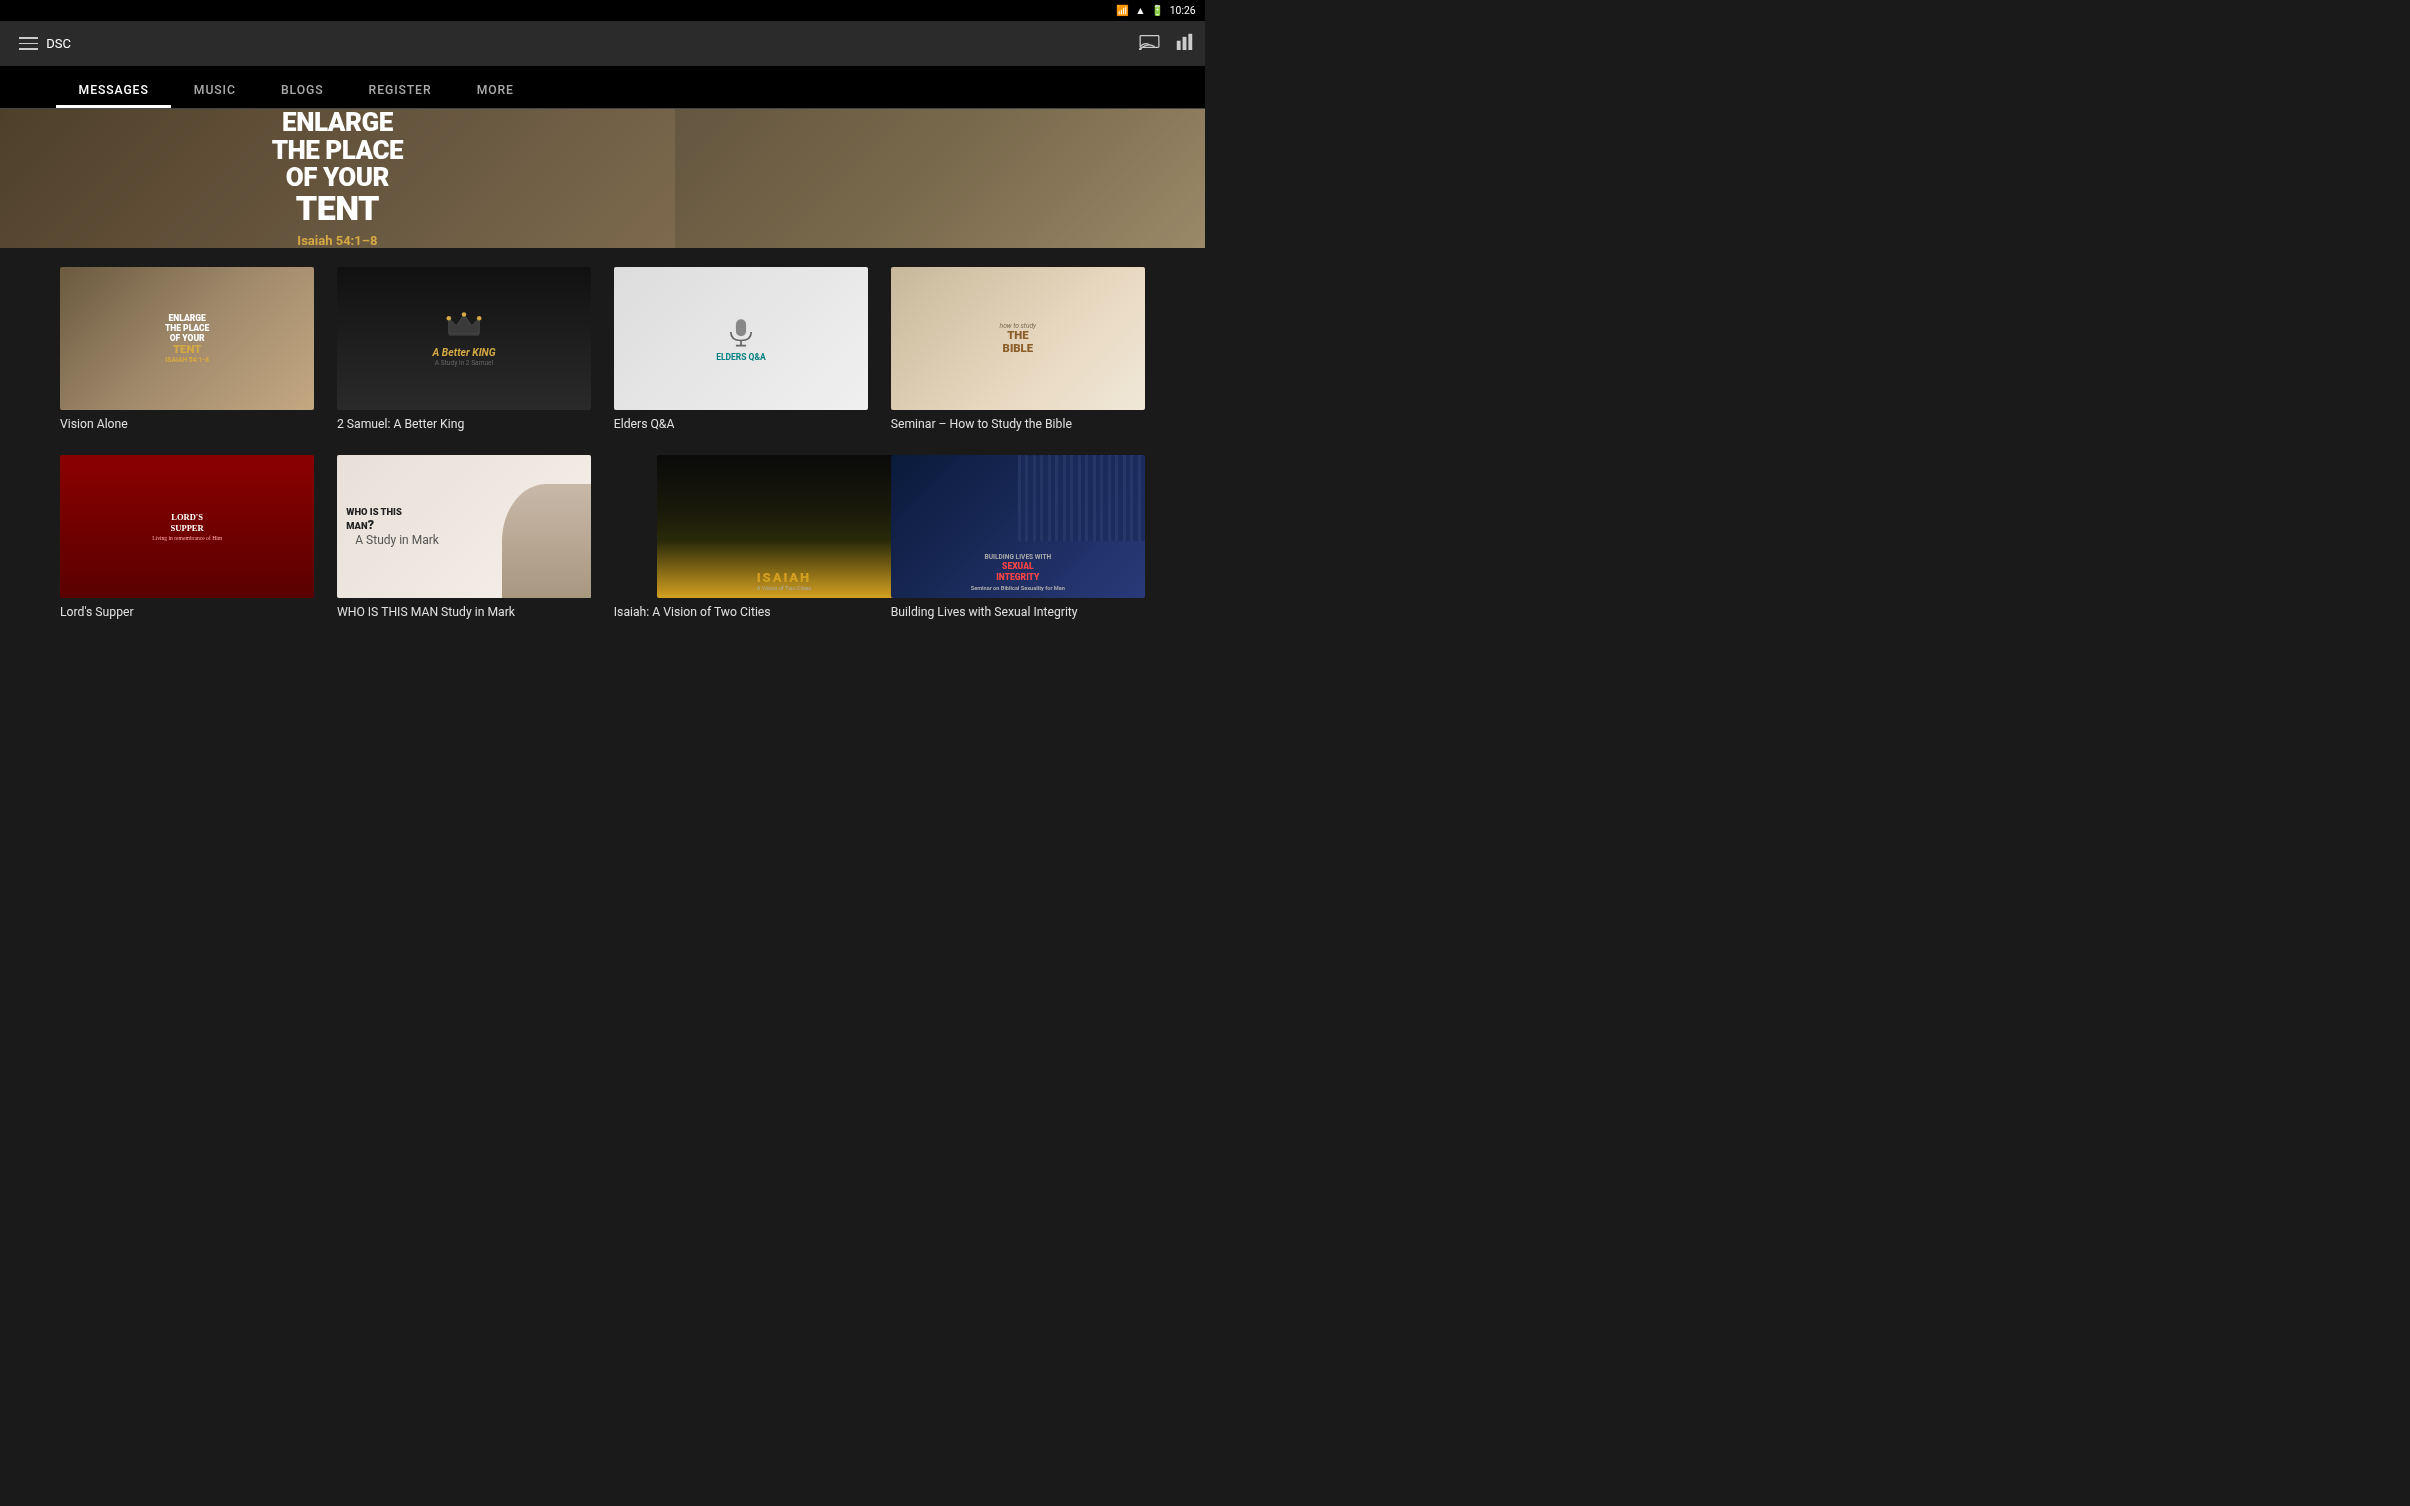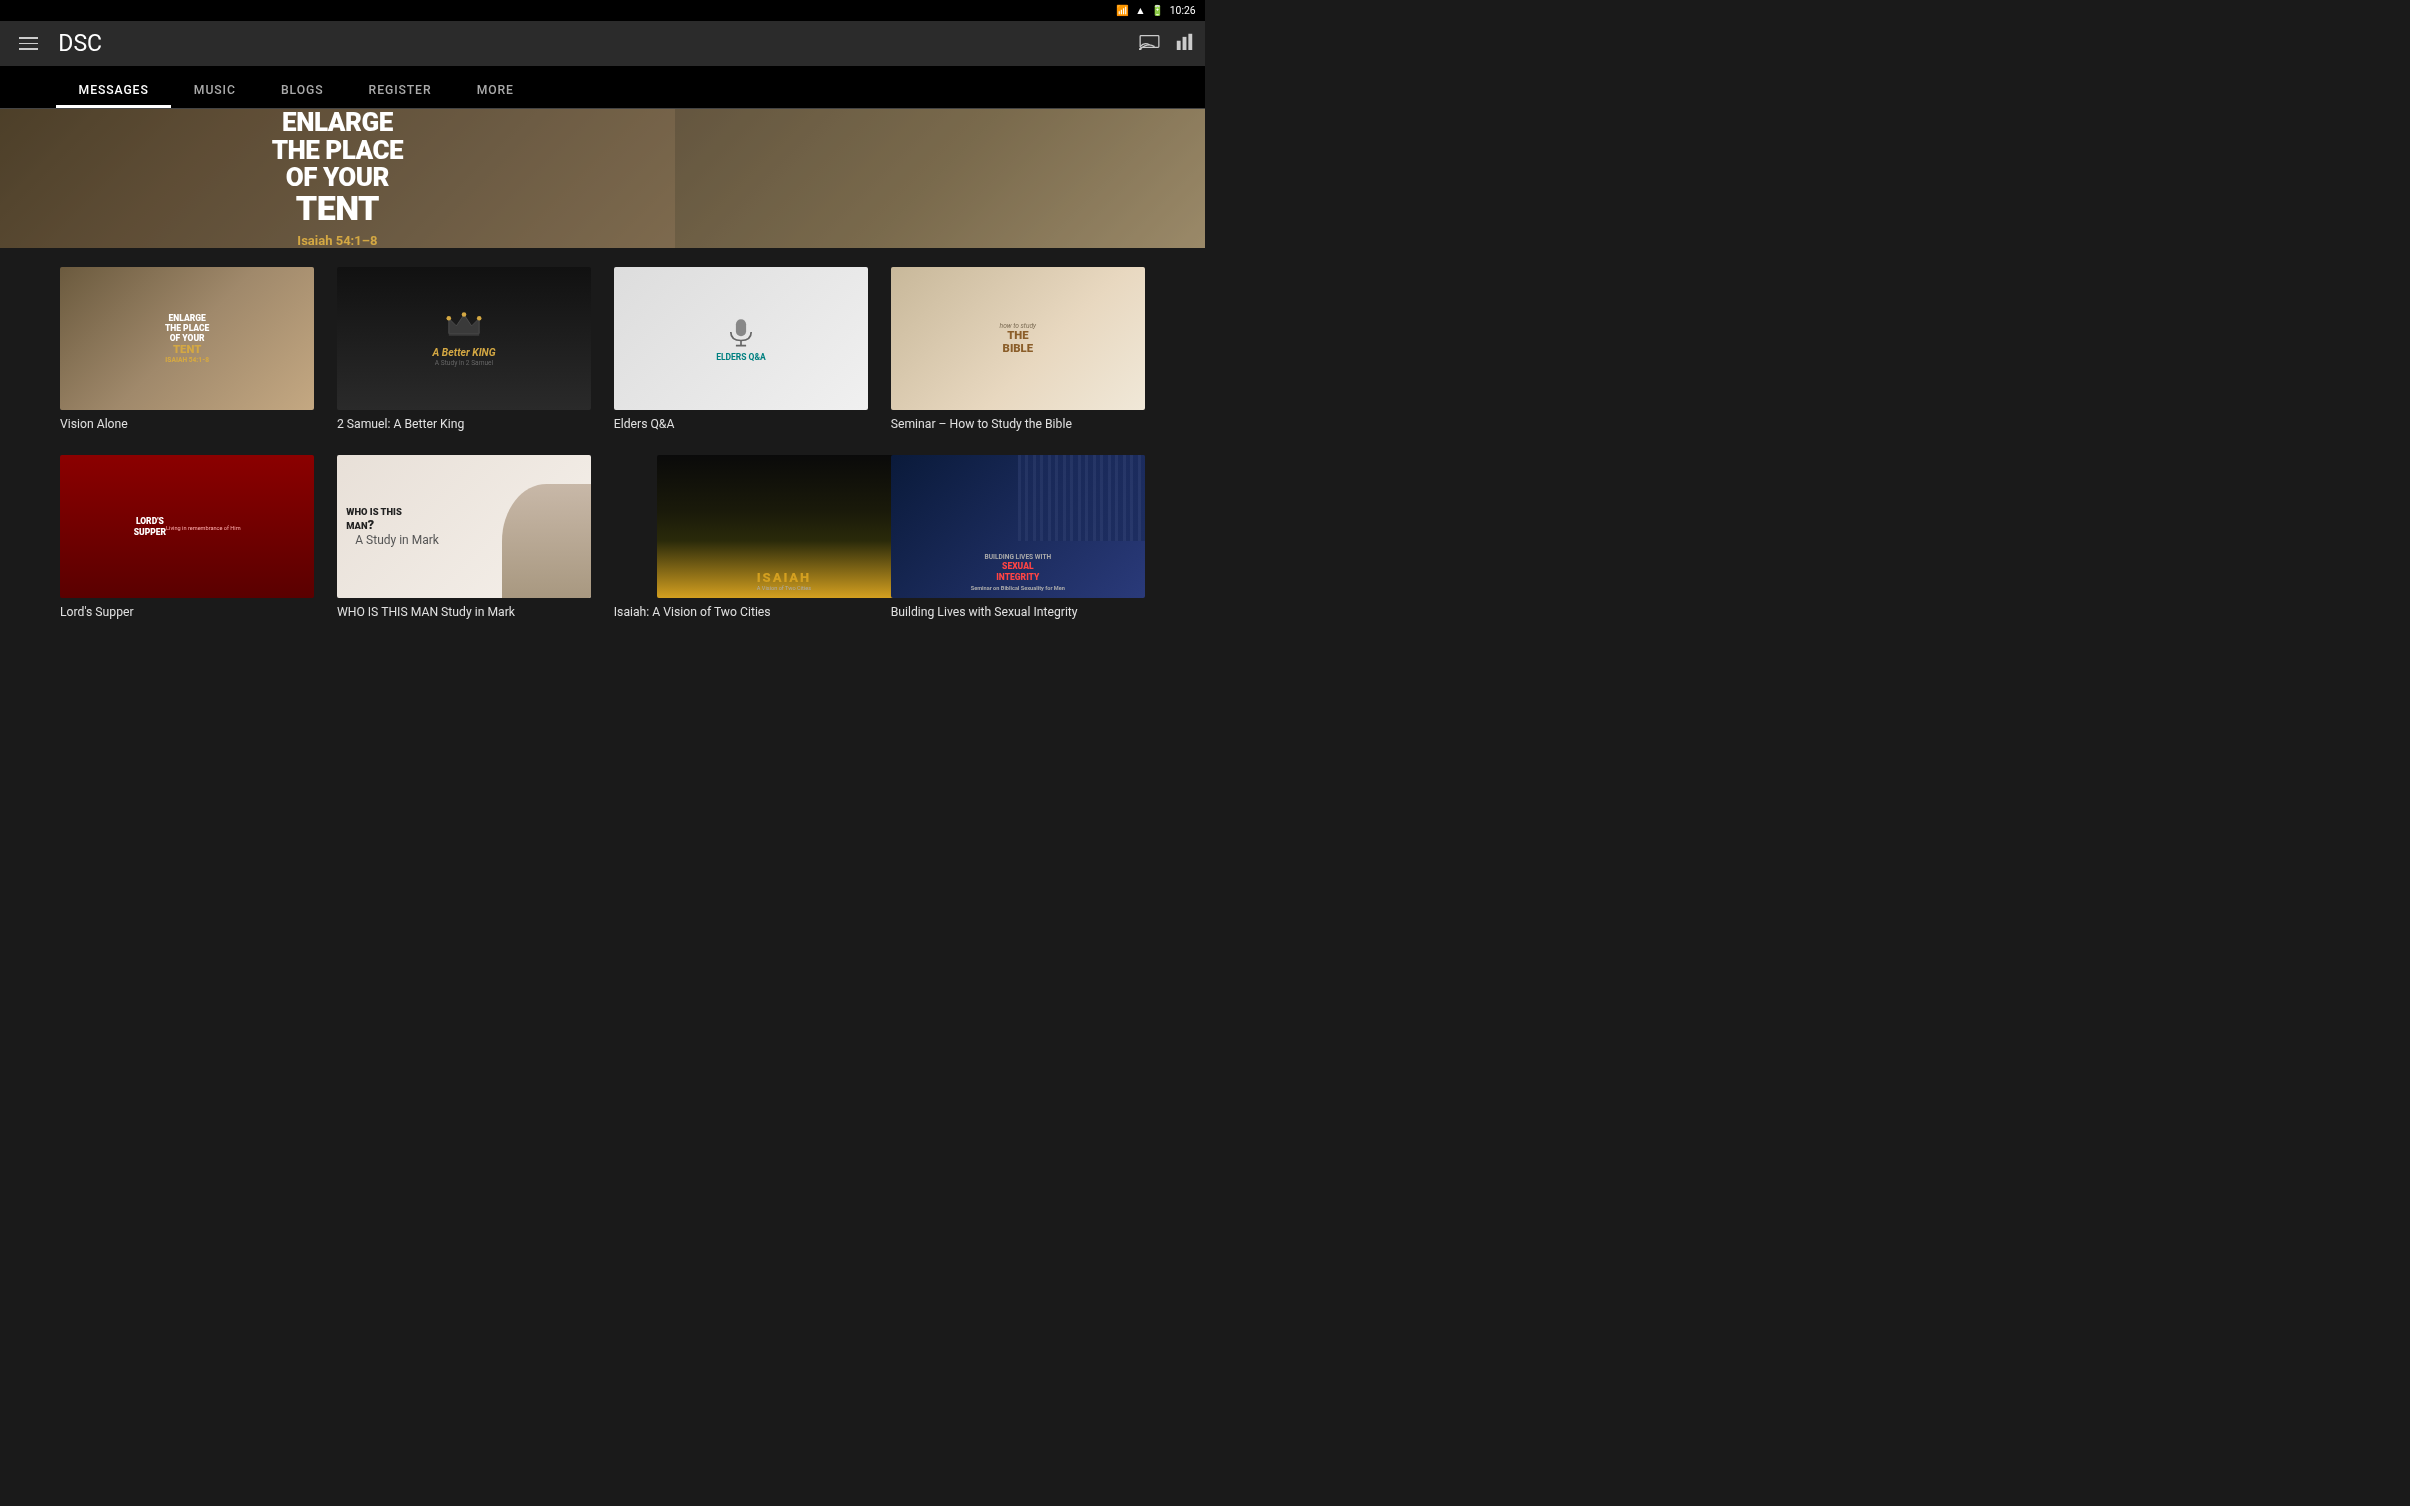--- a/index.html
+++ b/index.html
@@ -52,23 +52,23 @@
       justify-content: center;
     }
     .menu-icon-btn span {
       display: block;
       width: 19px;
       height: 1.9px;
       background: #ccc;
     }
     .app-title {
       color: #ffffff;
-      font-size: 23px;
+      font-size: 13px;
       font-weight: 400;
-      margin-left: 13px;
+      margin-left: 1px;
     }
     .toolbar-actions {
       margin-left: auto;
       display: flex;
       align-items: center;
       gap: 15px;
     }
     .cast-icon, .bar-chart-icon {
       color: #ccc;
       font-size: 19px;
@@ -284,22 +284,23 @@
       line-height: 1.1;
       text-transform: uppercase;
     }
 
     
     .thumb-lords-supper {
       background: linear-gradient(180deg, #8b0000 0%, #5a0000 100%);
       display: flex;
       align-items: center;
       justify-content: center;
-      flex-direction: row;
+      flex-direction: column;
       padding: 13px;
+      font-family: Liberation Serif, serif;
     }
     .thumb-lords-supper .ls-title {
       color: #fff;
       font-size: 8.5px;
       font-weight: 900;
       text-align: center;
       text-transform: uppercase;
       line-height: 1.2;
     }
     .thumb-lords-supper .ls-sub {

